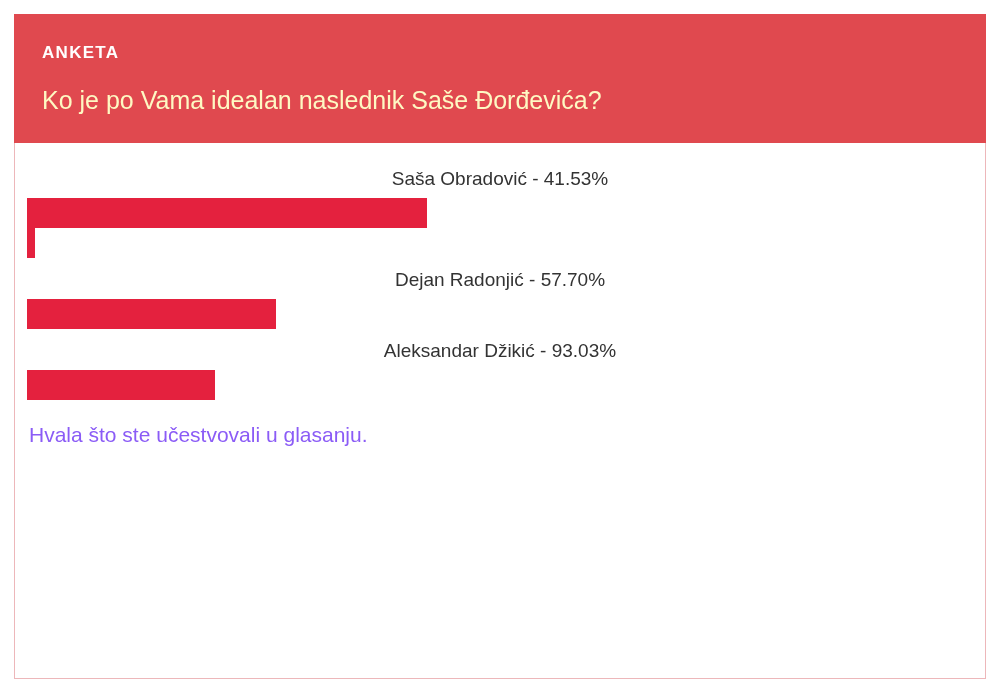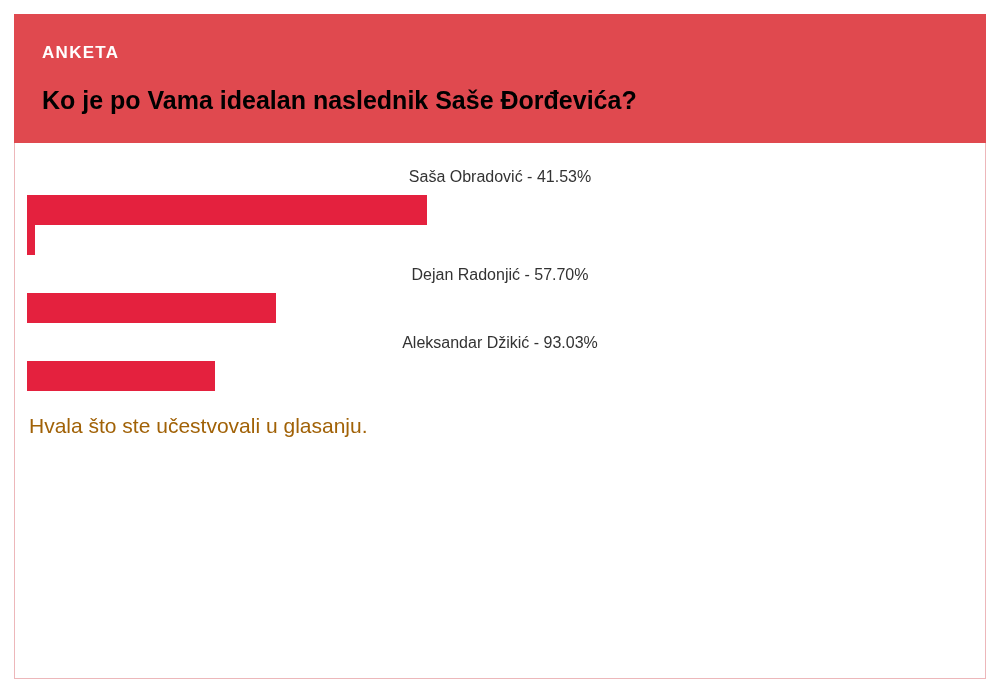--- a/index.html
+++ b/index.html
@@ -38,23 +38,23 @@
   .poll-kicker {
     color: #ffffff;
     font-size: 17px;
     font-weight: bold;
     letter-spacing: 1.3px;
     text-transform: uppercase;
     line-height: 1;
     margin: 0 0 26px 0;
   }
   .poll-question {
-    color: #000000;
+    color: #fef9c3;
     font-size: 25px;
-    font-weight: bold;
+    font-weight: normal;
     line-height: 1.1;
     margin: 0;
   }
 
   
   .poll-body {
     flex: 1 1 auto;
     background: #ffffff;
     border: 1px solid #edb7ba;
     border-top: none;
@@ -69,38 +69,38 @@
     padding: 0;
   }
   .result-item {
     margin: 0;
     padding: 0;
   }
   .result-label {
     display: block;
     text-align: center;
     color: #333333;
-    font-size: 16px;
+    font-size: 19px;
     line-height: 1;
     padding: 12px 0 10px 0;
   }
   .bar-track {
     display: block;
     padding-left: 12px;
     height: 30px;
   }
   .bar-fill {
     display: block;
     height: 30px;
     background: #e4213e;
     min-width: 8px;
   }
 
   .poll-footer {
-    color: #a16207;
+    color: #8b5cf6;
     font-size: 21px;
     line-height: 1;
     padding: 24px 0 0 14px;
   }
 </style>
 </head>
 <body>
 
 <div class="poll-card">
 

